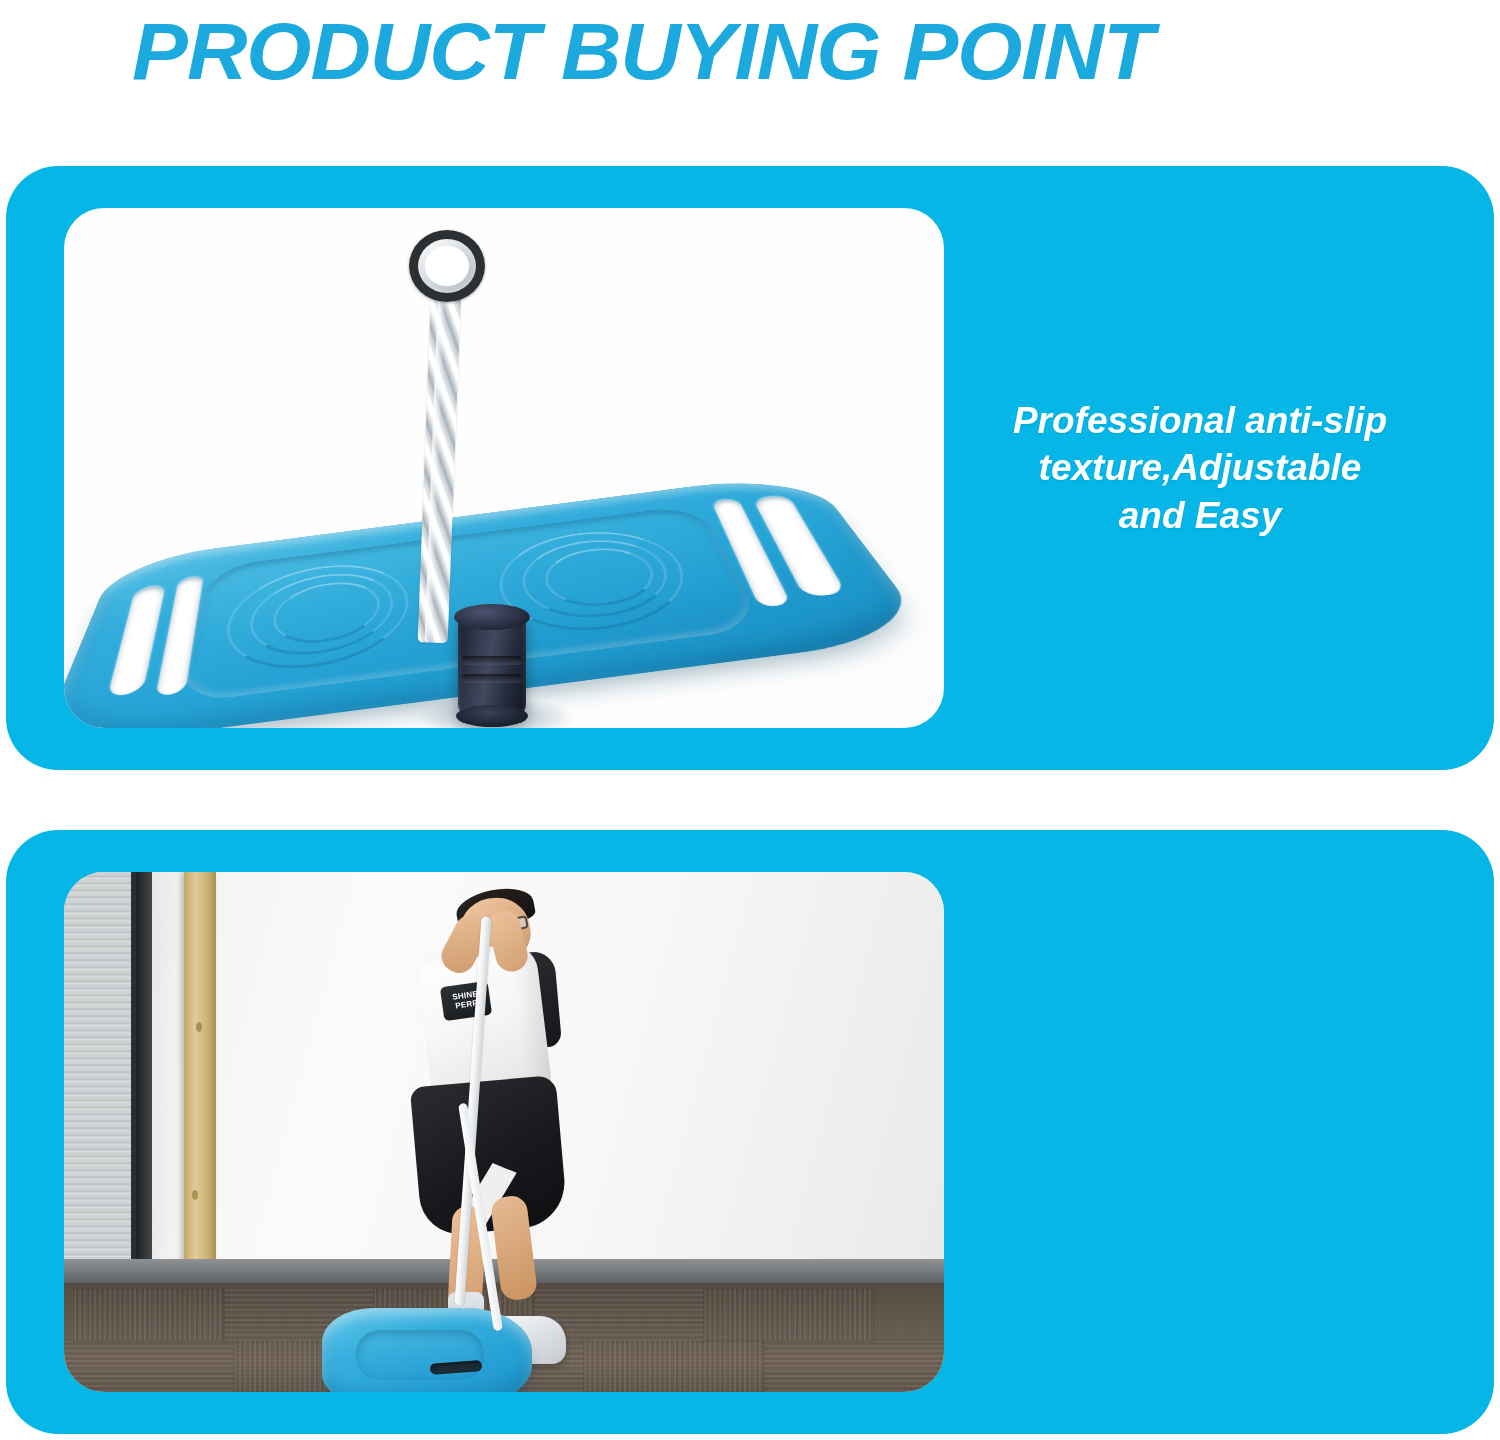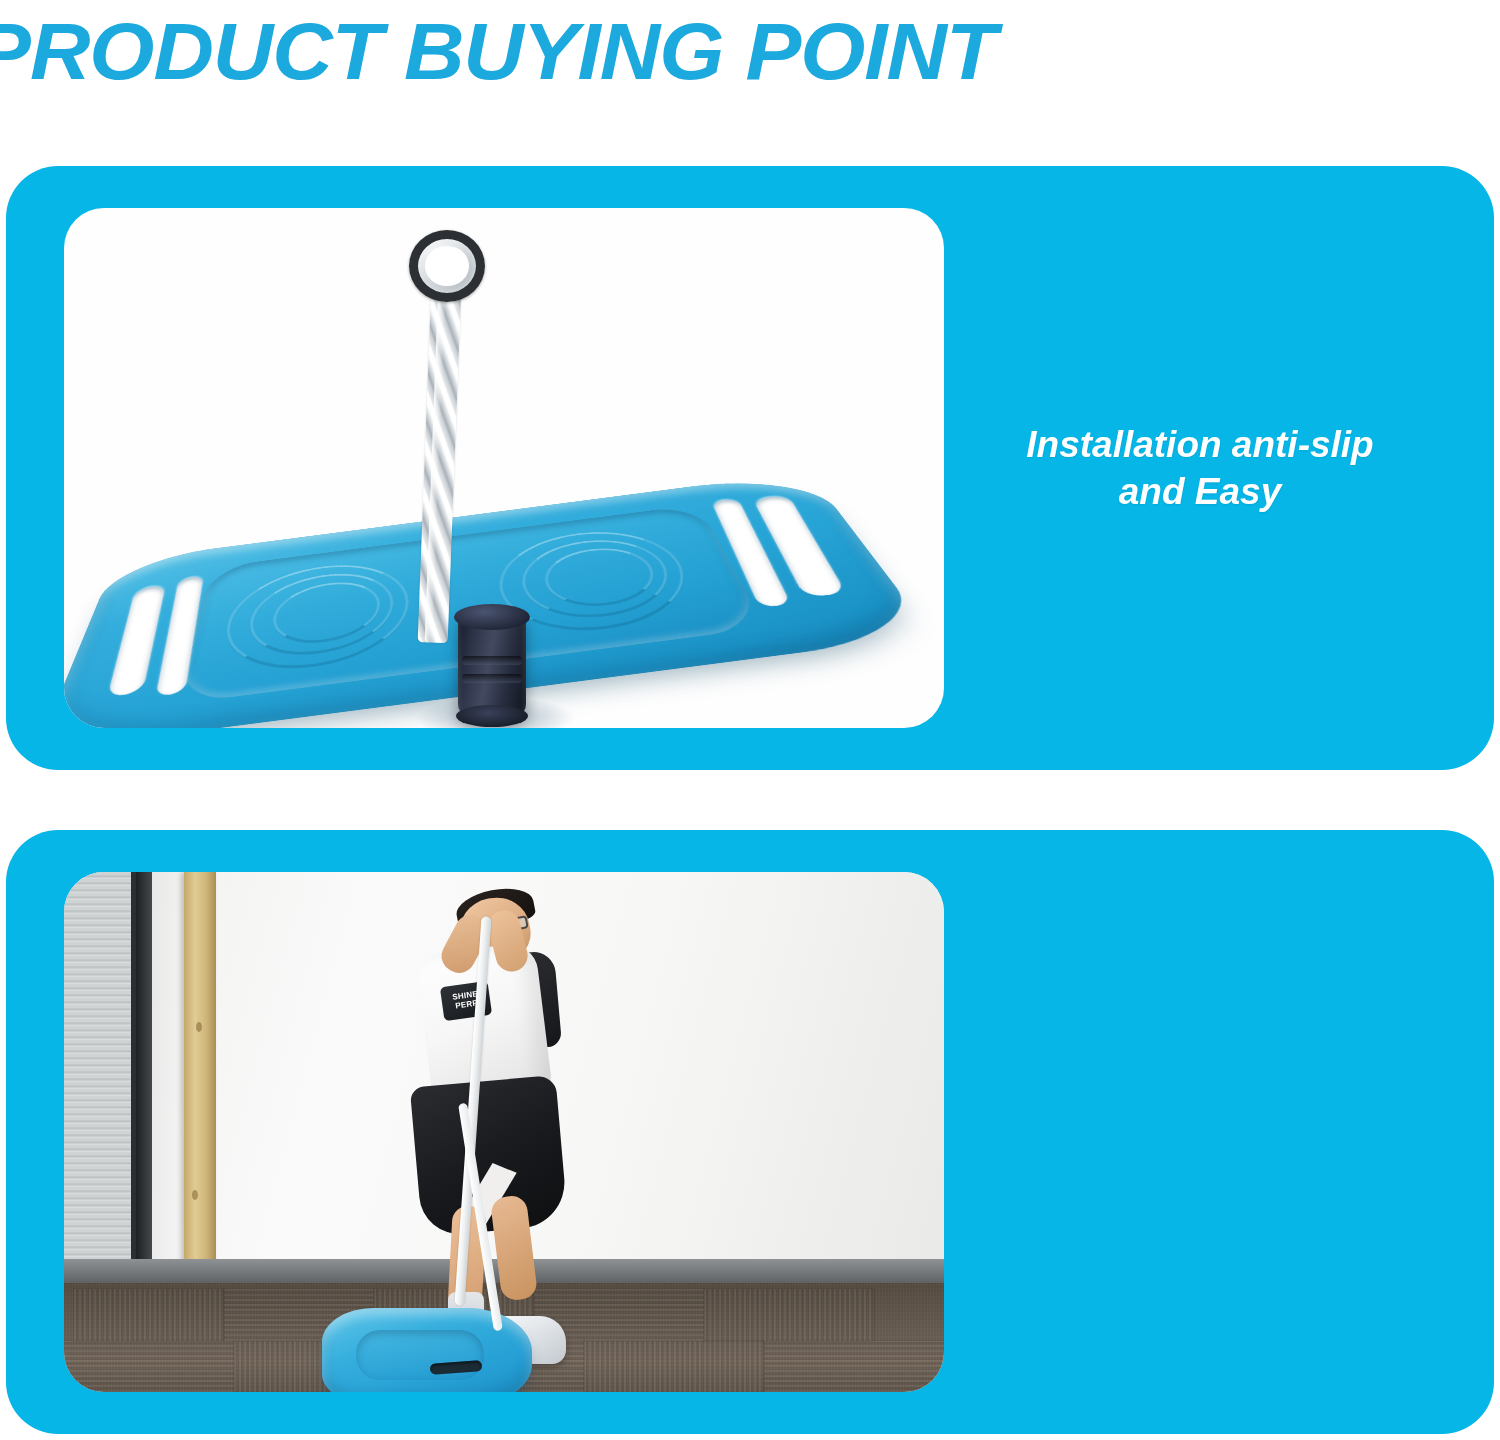--- a/index.html
+++ b/index.html
@@ -6,22 +6,22 @@
   html,body{ width:1500px; height:1440px; }
   body{
     background:#ffffff;
     font-family:"Liberation Sans", sans-serif;
     overflow:hidden;
     position:relative;
   }
 
   
   #title-bar{
-    position:absolute; left:4px; top:0; width:1253px; height:102px;
-    display:flex; align-items:center; 
+    position:absolute; left:16px; top:0; width:1253px; height:102px;
+    display:flex; align-items:center; justify-content:center;
   }
   #page-title{
     font-size:79px;
     font-weight:bold;
     font-style:italic;
     color:#1BA9DE;
     letter-spacing:-1px;
     white-space:nowrap;
     transform:scaleX(1.06);
     line-height:1;
@@ -431,21 +431,22 @@
         <div class="hub-band" style="top:44px;"></div>
         <div class="hub-band" style="top:62px;"></div>
         <div id="hub-bot"></div>
       </div>
 
     </div>
   </div>
 
   <div class="panel-caption" id="caption-1">
     <div class="caption-text">
-      <div>Installation anti-slip</div>
+      <div>Professional anti-slip</div>
+      <div>texture,Adjustable</div>
       <div>and Easy</div>
     </div>
   </div>
 </div>
 
 <div class="panel" id="panel-2">
 
   <div class="panel-photo" id="photo-2">
     <div id="room">
 

